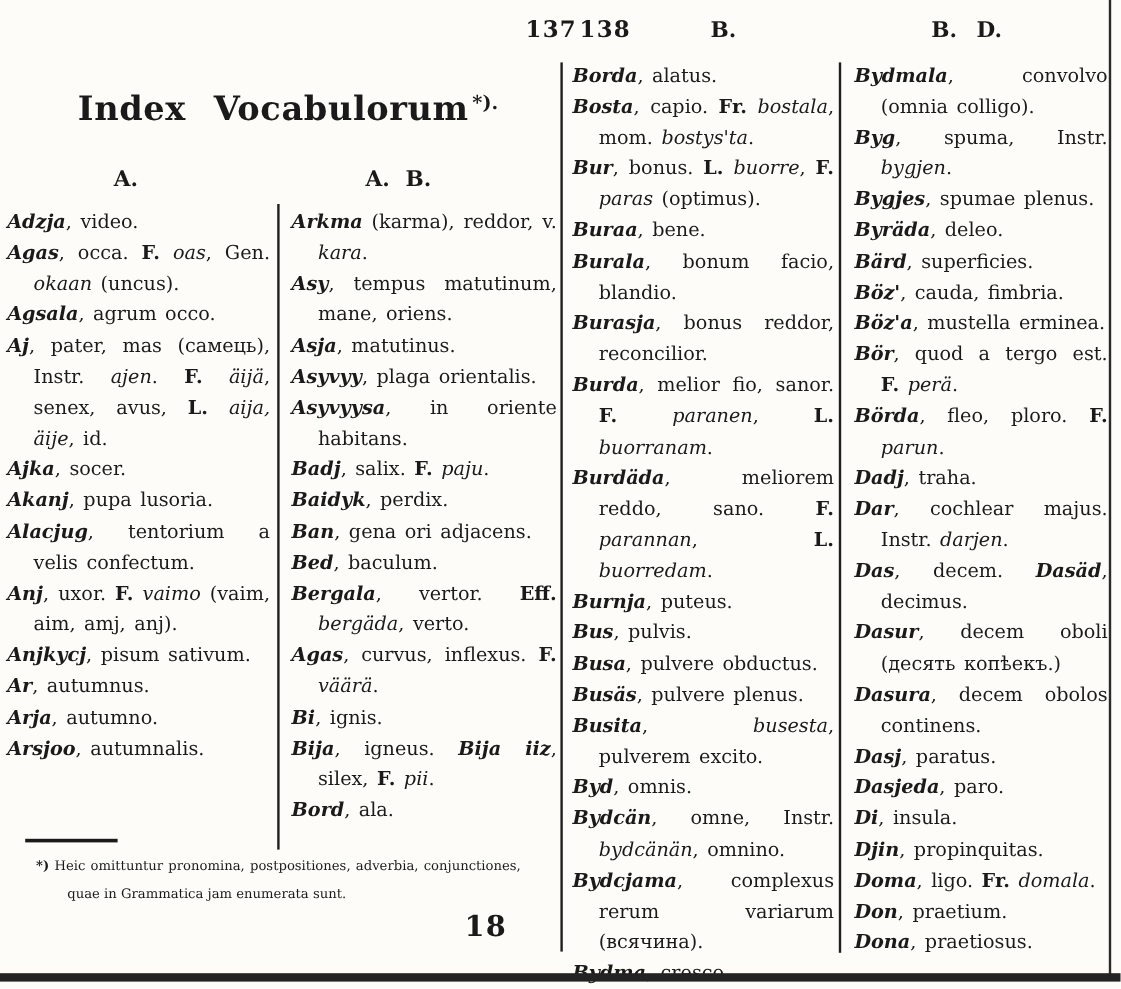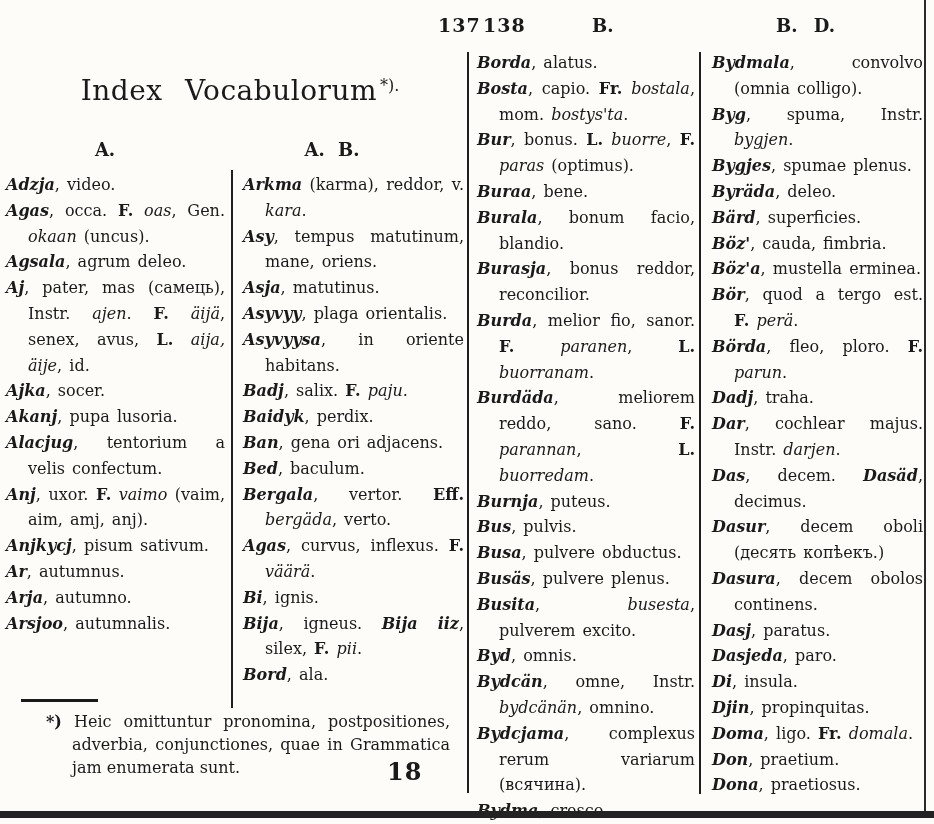--- a/index.html
+++ b/index.html
@@ -11,21 +11,21 @@
     font-family: "DejaVu Serif", "Liberation Serif", serif;
   }
   .pagenum { position: absolute; font-weight: bold; font-size: 19px; letter-spacing: 1px; }
   .pn-left  { left: 418px; top: 14px; margin-left: 20px; }
   .pn-right { left: 483px; top: 14px; }
   .runhead { position: absolute; font-weight: bold; font-size: 18px; }
   .rh-b  { left: 592px; top: 15px; }
   .rh-bd { left: 776px; top: 15px; word-spacing: 10px; }
   .title {
     position: absolute; left: 10px; top: 74px; width: 460px; text-align: center;
-    font-size: 28px; font-weight: normal; word-spacing: 13px; letter-spacing: 0.5px;
+    font-size: 28px; font-weight: bold; word-spacing: 13px; letter-spacing: 0.5px;
   }
   .note-mark { font-size: 16px; vertical-align: 9px; margin-left: 3px; word-spacing: 0; letter-spacing: 0; }
   .colhead { position: absolute; top: 139px; font-weight: bold; font-size: 18px; word-spacing: 7px; text-align: center; }
   .ch-a  { left: 0;     width: 210px; }
   .ch-ab { left: 240px; width: 184px; }
   .col { position: absolute; }
   .col-a  { left: 6px;   top: 172px; width: 219px; }
   .col-ab { left: 243px; top: 172px; width: 221px; }
   .col-b  { left: 477px; top: 50px;  width: 218px; }
   .col-bd { left: 712px; top: 50px;  width: 211px; }
@@ -38,22 +38,22 @@
   .b  { font-weight: bold; }
   .i  { font-style: italic; }
   .r  { font-style: normal; }
   .vdiv { position: absolute; width: 2px; background: #1f1f1f; }
   .div-left   { left: 231px; top: 170px; height: 538px; }
   .div-gutter { left: 467px; top: 52px;  height: 741px; }
   .div-right  { left: 699px; top: 52px;  height: 742px; }
   .edge-right { left: 924px; top: 0;     height: 812px; width: 2px; background: #2a2a2a; }
   .fn-rule { position: absolute; left: 21px; top: 699px; width: 77px; height: 3px; background: #1a1a1a; }
   .footnote {
-    position: absolute; left: 46px; top: 710px; width: 404px;
-    font-size: 16px; line-height: 23px;
+    position: absolute; left: 30px; top: 710px; width: 404px;
+    font-size: 11px; line-height: 23px;
     text-align: justify; text-align-last: left;
     padding-left: 26px; text-indent: -26px;
   }
   .signature { position: absolute; left: 387px; top: 757px; font-weight: bold; font-size: 24px; letter-spacing: 1px; }
   .bottom-band { position: absolute; left: 0; top: 811px; width: 934px; height: 7px; background: #232323; }
 </style>
 </head>
 <body>
 
 <div class="scan">
@@ -61,21 +61,21 @@
   <div class="pagenum pn-left">137</div>
 
   <h1 class="title"><span>Index Vocabulorum</span><span class="note-mark">*).</span></h1>
 
   <div class="colhead ch-a">A.</div>
   <div class="colhead ch-ab">A. B.</div>
 
   <div class="col col-a">
       <p class="entry"><span class="hw">Adzja</span><span class="r">, video.</span></p>
       <p class="entry"><span class="hw">Agas</span><span class="r">, occa. </span><span class="b">F.</span><span class="r"> </span><span class="i">oas</span><span class="r">, Gen. </span><span class="i">okaan</span><span class="r"> (uncus).</span></p>
-      <p class="entry"><span class="hw">Agsala</span><span class="r">, agrum deleo.</span></p>
+      <p class="entry"><span class="hw">Agsala</span><span class="r">, agrum occo.</span></p>
       <p class="entry"><span class="hw">Aj</span><span class="r">, pater, mas (самець), Instr. </span><span class="i">ajen</span><span class="r">. </span><span class="b">F.</span><span class="r"> </span><span class="i">äijä</span><span class="r">, senex, avus, </span><span class="b">L.</span><span class="r"> </span><span class="i">aija, äije</span><span class="r">, id.</span></p>
       <p class="entry"><span class="hw">Ajka</span><span class="r">, socer.</span></p>
       <p class="entry"><span class="hw">Akanj</span><span class="r">, pupa lusoria.</span></p>
       <p class="entry"><span class="hw">Alacjug</span><span class="r">, tentorium a velis confectum.</span></p>
       <p class="entry"><span class="hw">Anj</span><span class="r">, uxor. </span><span class="b">F.</span><span class="r"> </span><span class="i">vaimo</span><span class="r"> (vaim, aim, amj, anj).</span></p>
       <p class="entry"><span class="hw">Anjkycj</span><span class="r">, pisum sativum.</span></p>
       <p class="entry"><span class="hw">Ar</span><span class="r">, autumnus.</span></p>
       <p class="entry"><span class="hw">Arja</span><span class="r">, autumno.</span></p>
       <p class="entry"><span class="hw">Arsjoo</span><span class="r">, autumnalis.</span></p>
     </div>

